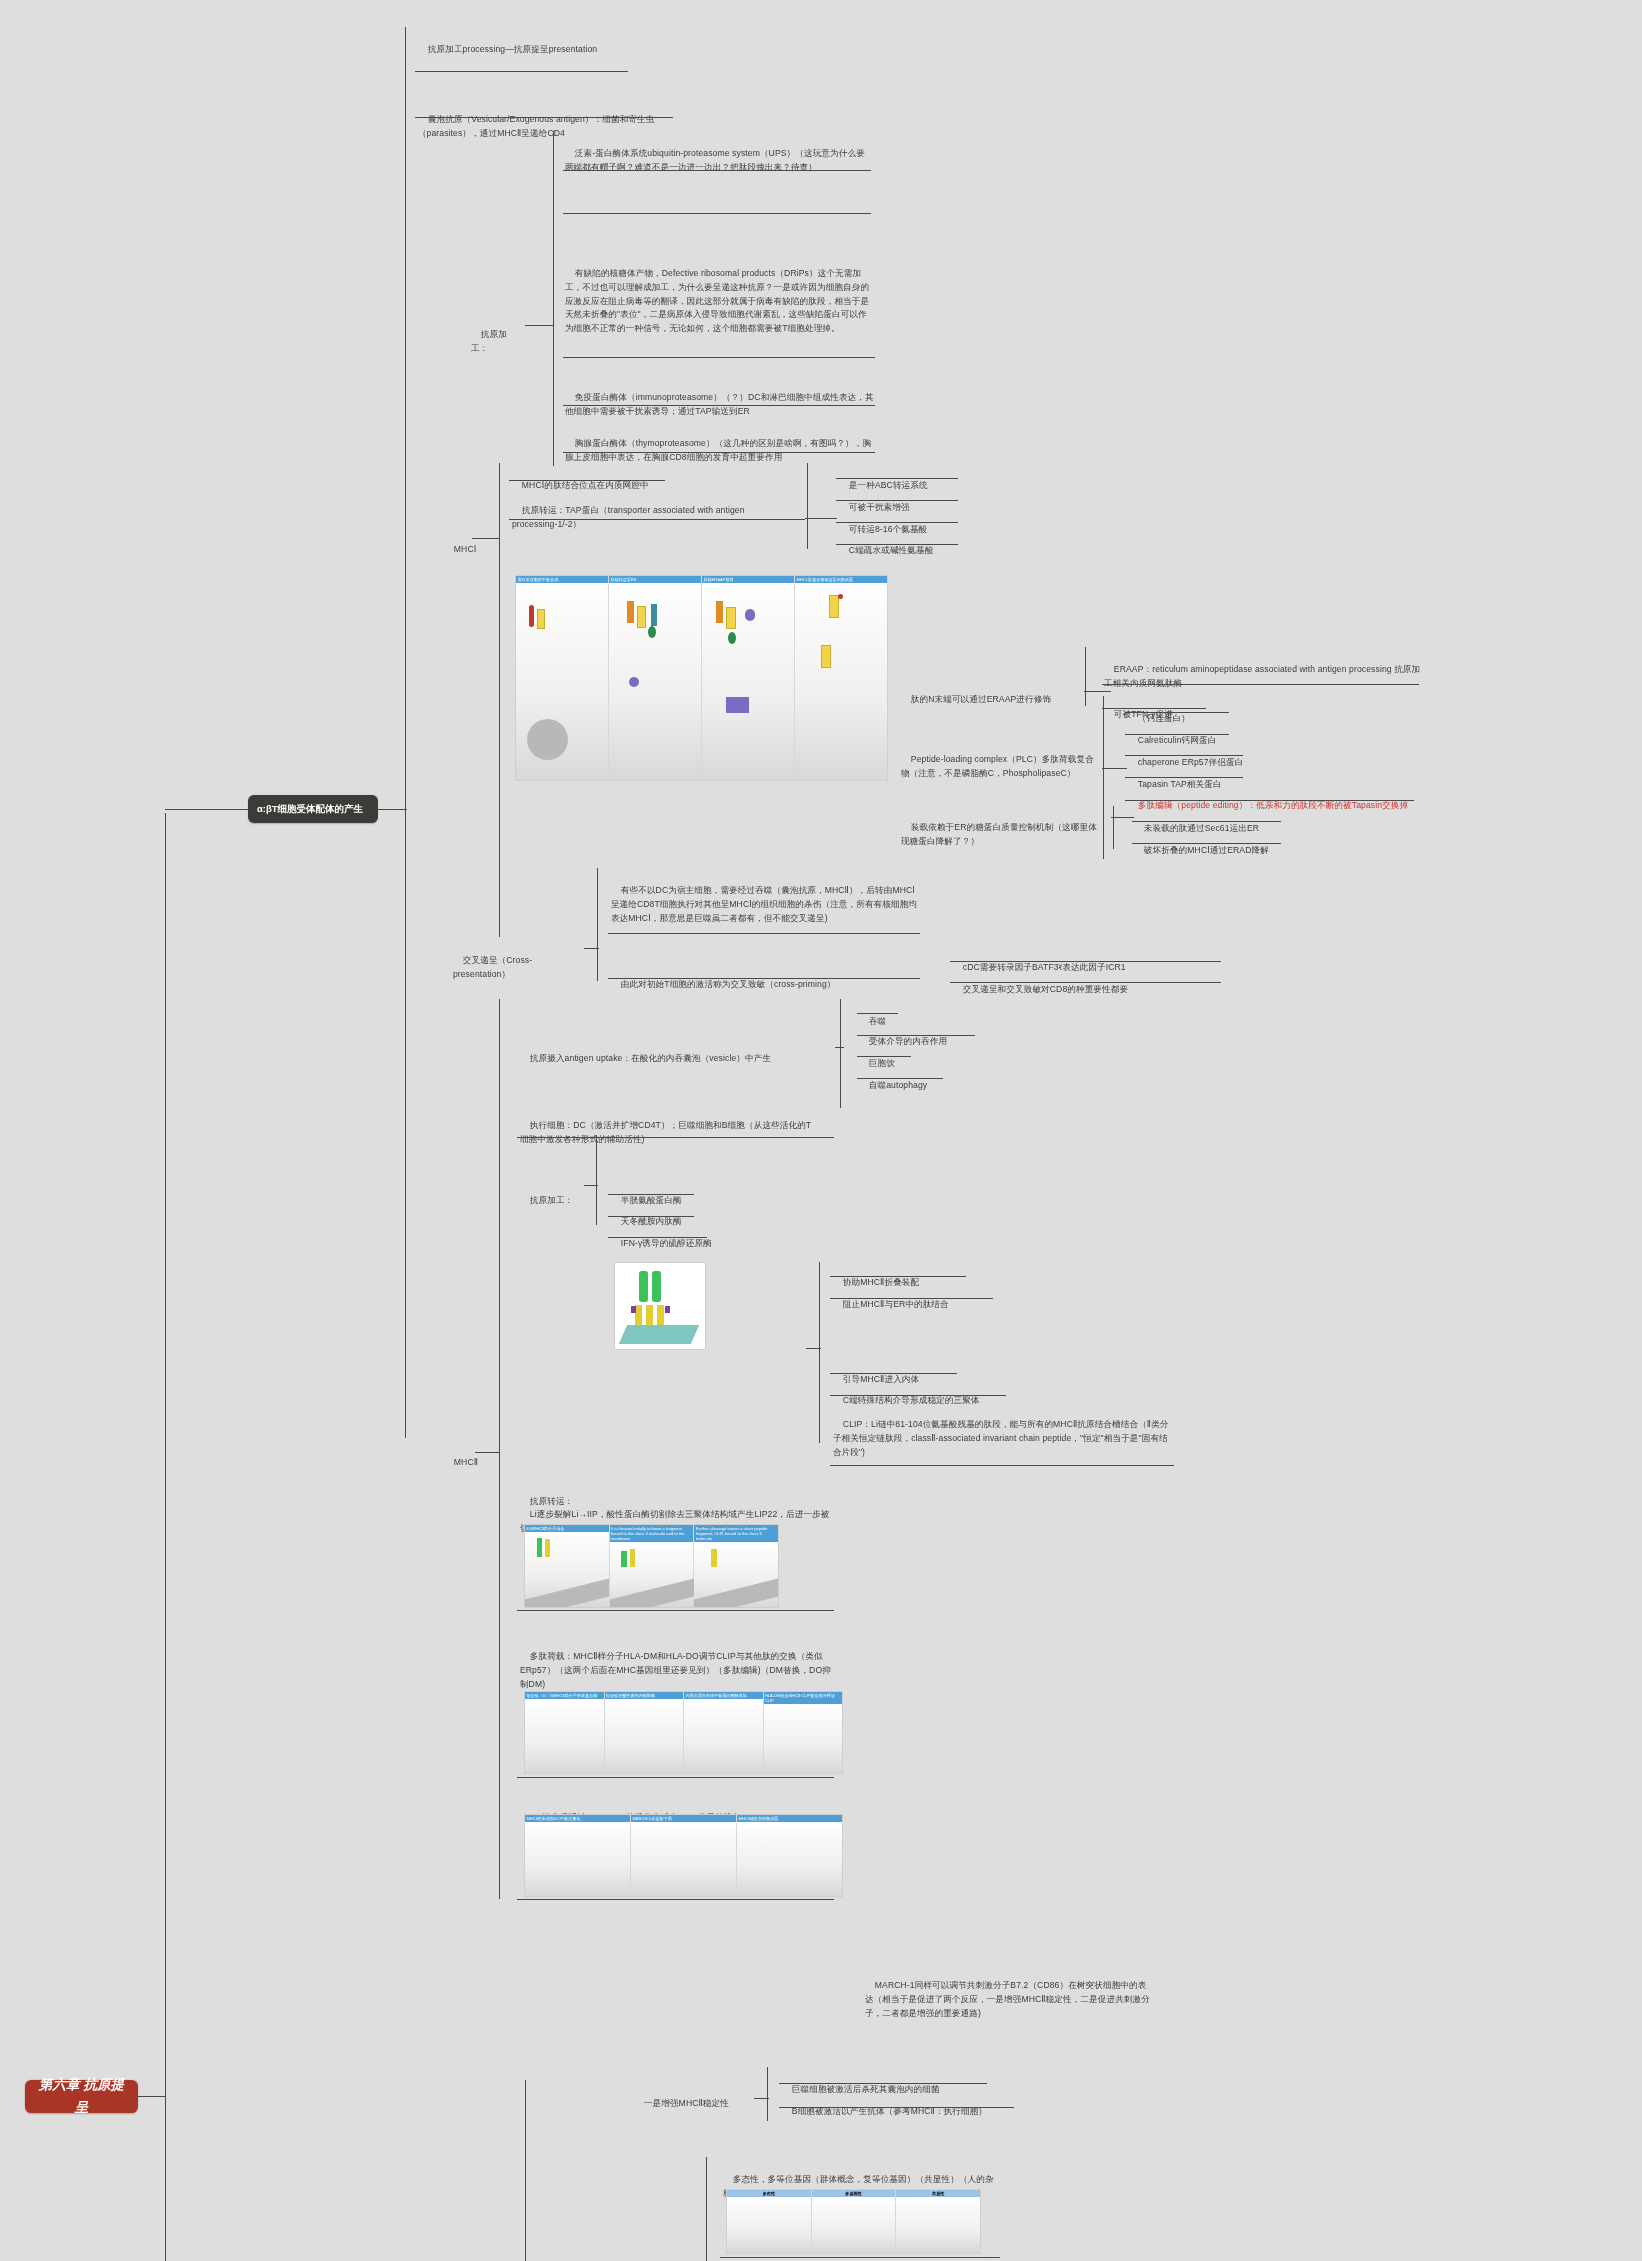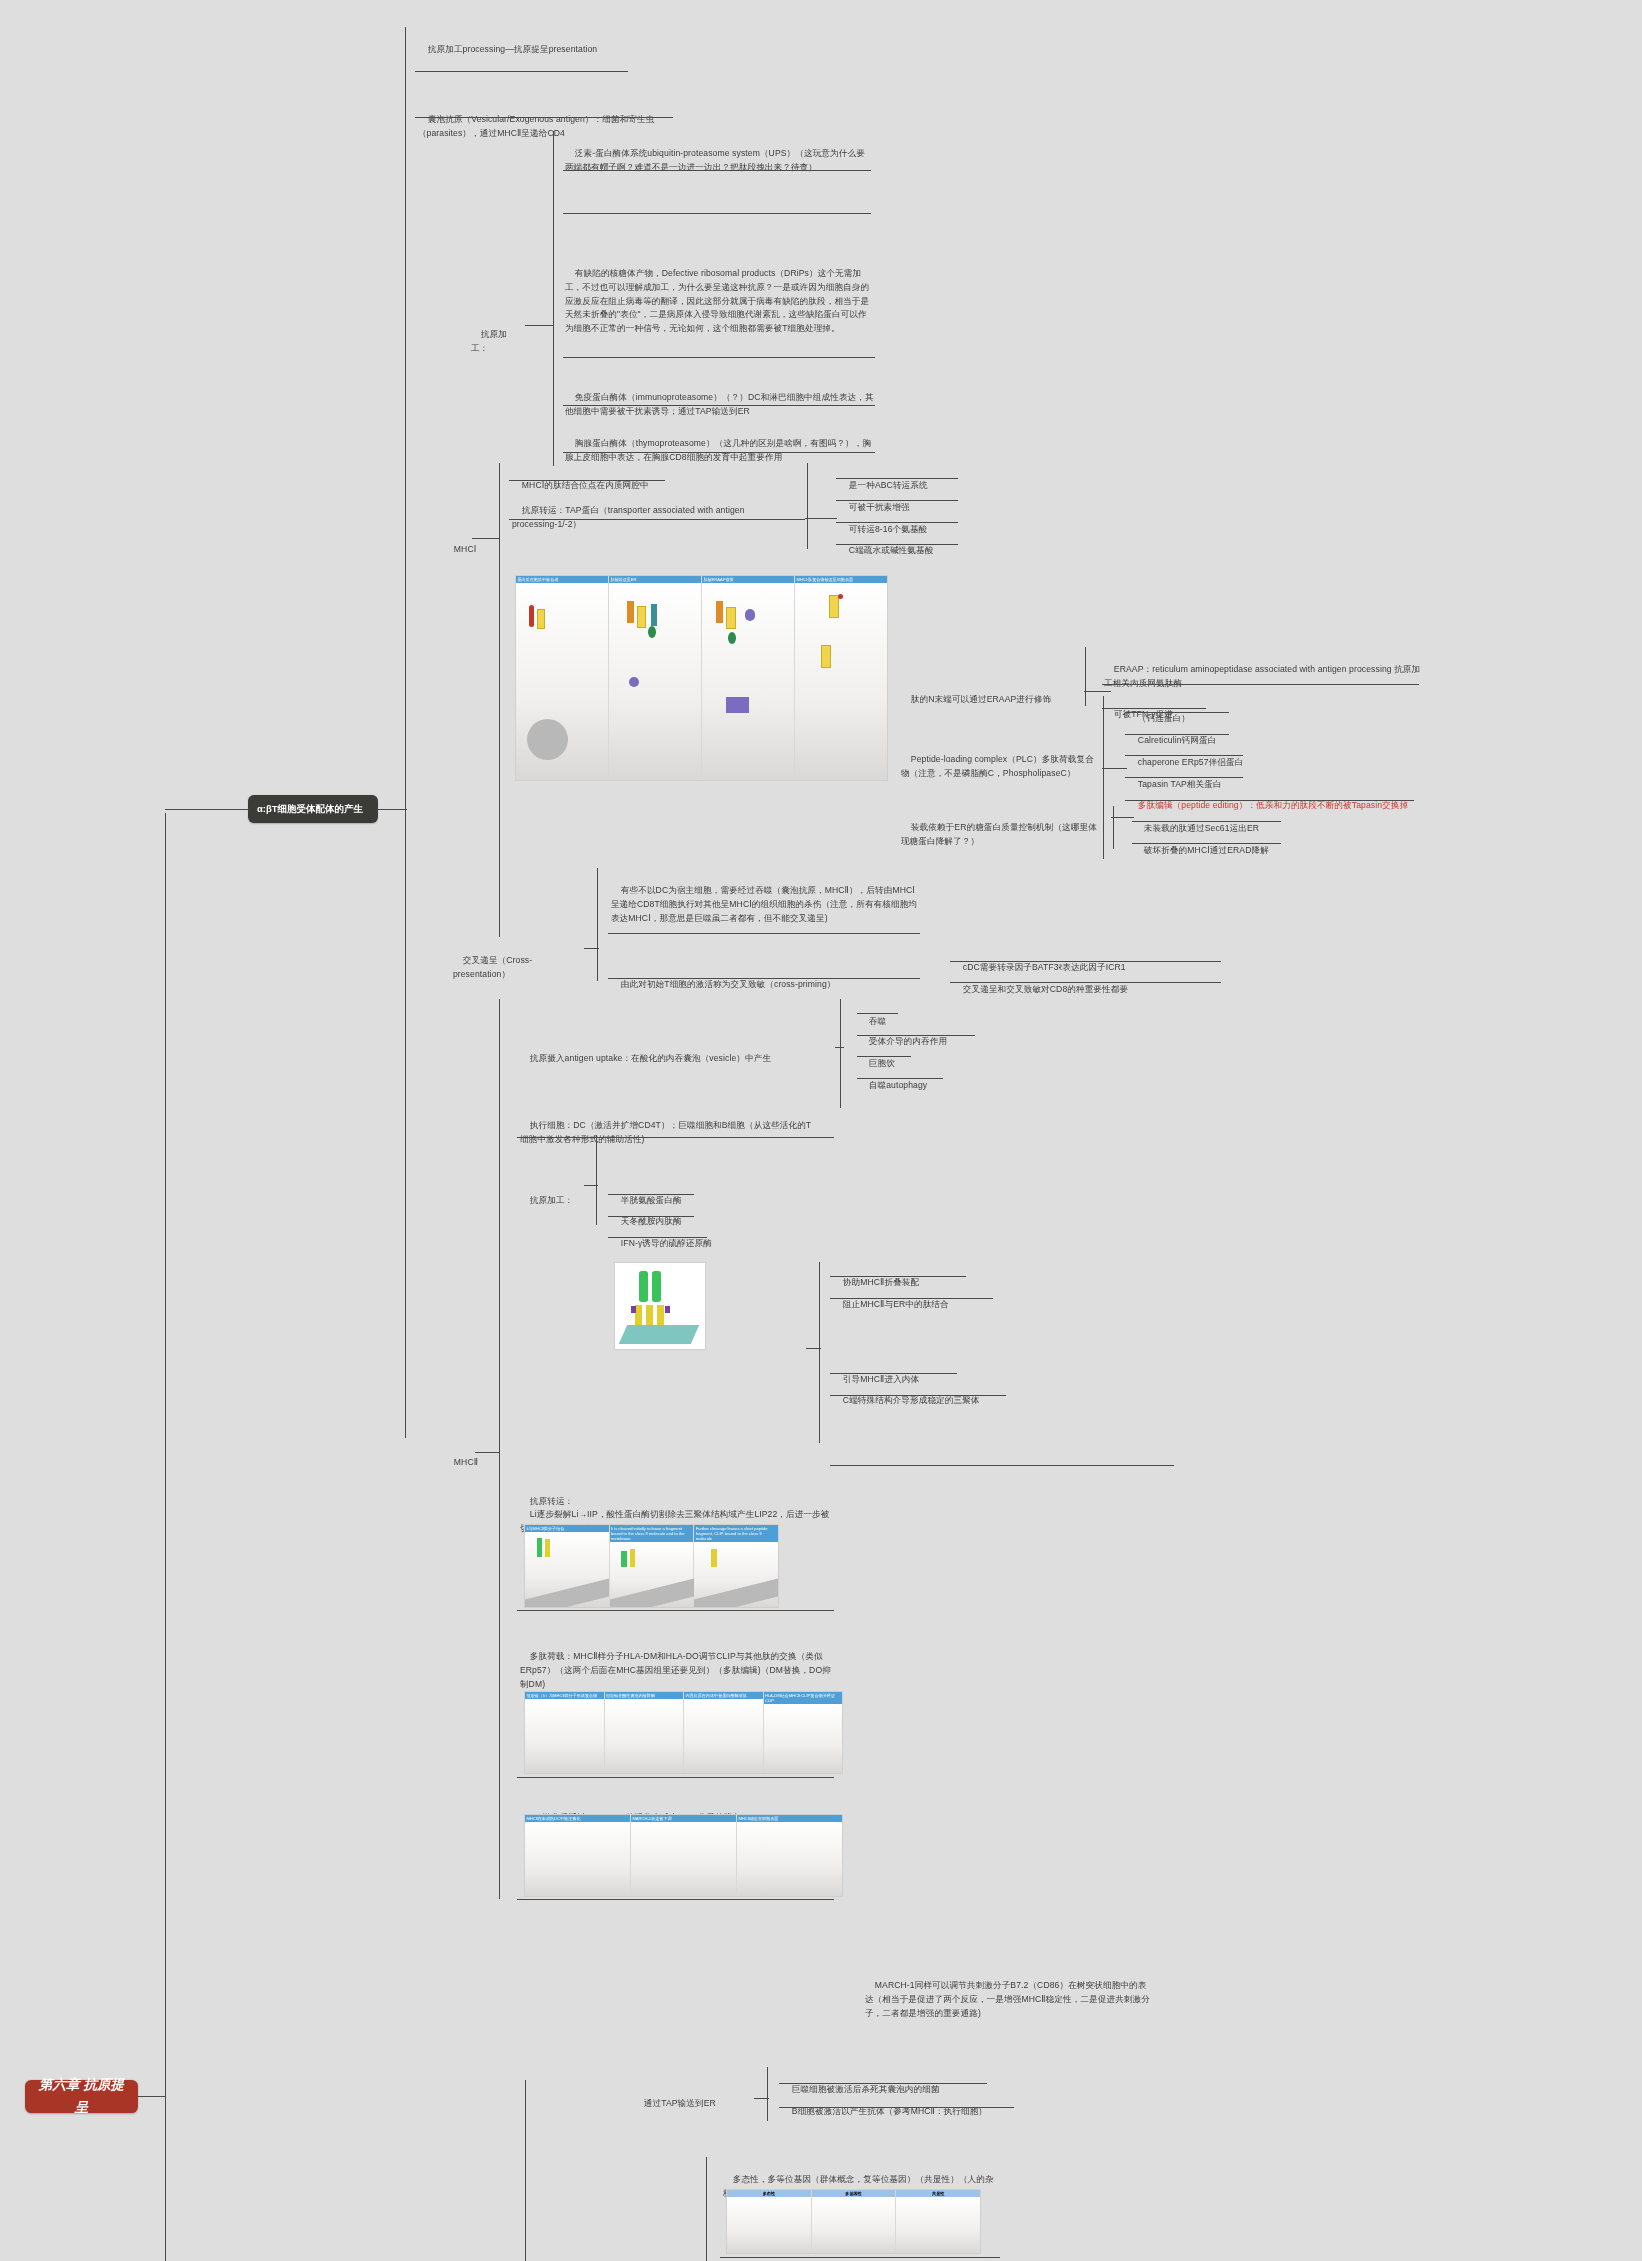--- a/index.html
+++ b/index.html
@@ -347,20 +347,22 @@
   <div class="ubar" style="left:830px;top:1298px;width:163px;"></div>
 
   <div class="node txt plain" style="left:832px;top:1357px;width:194px;">
     <span>引导MHCⅡ进入内体</span></div>
   <div class="ubar" style="left:830px;top:1373px;width:127px;"></div>
 
   <div class="node txt plain" style="left:832px;top:1378px;width:204px;">
     <span>C端特殊结构介导形成稳定的三聚体</span></div>
   <div class="ubar" style="left:830px;top:1395px;width:176px;"></div>
 
+  <div class="node txt plain" style="left:832px;top:1402px;width:344px;">
+    <span>CLIP：Li链中81-104位氨基酸残基的肽段，能与所有的MHCⅡ抗原结合槽结合（Ⅱ类分子相关恒定链肽段，classⅡ-associated invariant chain peptide，"恒定"相当于是"固有结合片段")</span></div>
   <div class="ubar" style="left:830px;top:1465px;width:344px;"></div>
 
   <div class="node txt plain" style="left:443px;top:1440px;width:41px;">
     <span>MHCⅡ</span>
   </div>
   <div class="ln v" style="left:499px;top:999px;height:900px;"></div>
   <div class="ln h" style="left:475px;top:1452px;width:25px;"></div>
 
   <div class="node txt plain" style="left:519px;top:1479px;width:72px;">
     <span>抗原转运：</span>
@@ -443,21 +445,21 @@
         </div>
     </div>
   </div>
   <div class="ubar" style="left:517px;top:1899px;width:317px;"></div>
 
   <div class="node txt plain" style="left:864px;top:1963px;width:289px;">
     <span>MARCH-1同样可以调节共刺激分子B7.2（CD86）在树突状细胞中的表达（相当于是促进了两个反应，一是增强MHCⅡ稳定性，二是促进共刺激分子，二者都是增强的重要通路)</span>
   </div>
 
   <div class="node txt plain" style="left:633px;top:2081px;width:136px;">
-    <span>通过TAP输送到ER</span>
+    <span>一是增强MHCⅡ稳定性</span>
   </div>
   <div class="ln v" style="left:767px;top:2067px;height:54px;"></div>
   <div class="ln h" style="left:754px;top:2098px;width:14.5px;"></div>
 
   <div class="node txt plain" style="left:781px;top:2067px;width:235px;">
     <span>巨噬细胞被激活后杀死其囊泡内的细菌</span></div>
   <div class="ubar" style="left:779px;top:2083px;width:208px;"></div>
 
   <div class="node txt plain" style="left:781px;top:2089px;width:253px;">
     <span>B细胞被激活以产生抗体（参考MHCⅡ：执行细胞）</span></div>

